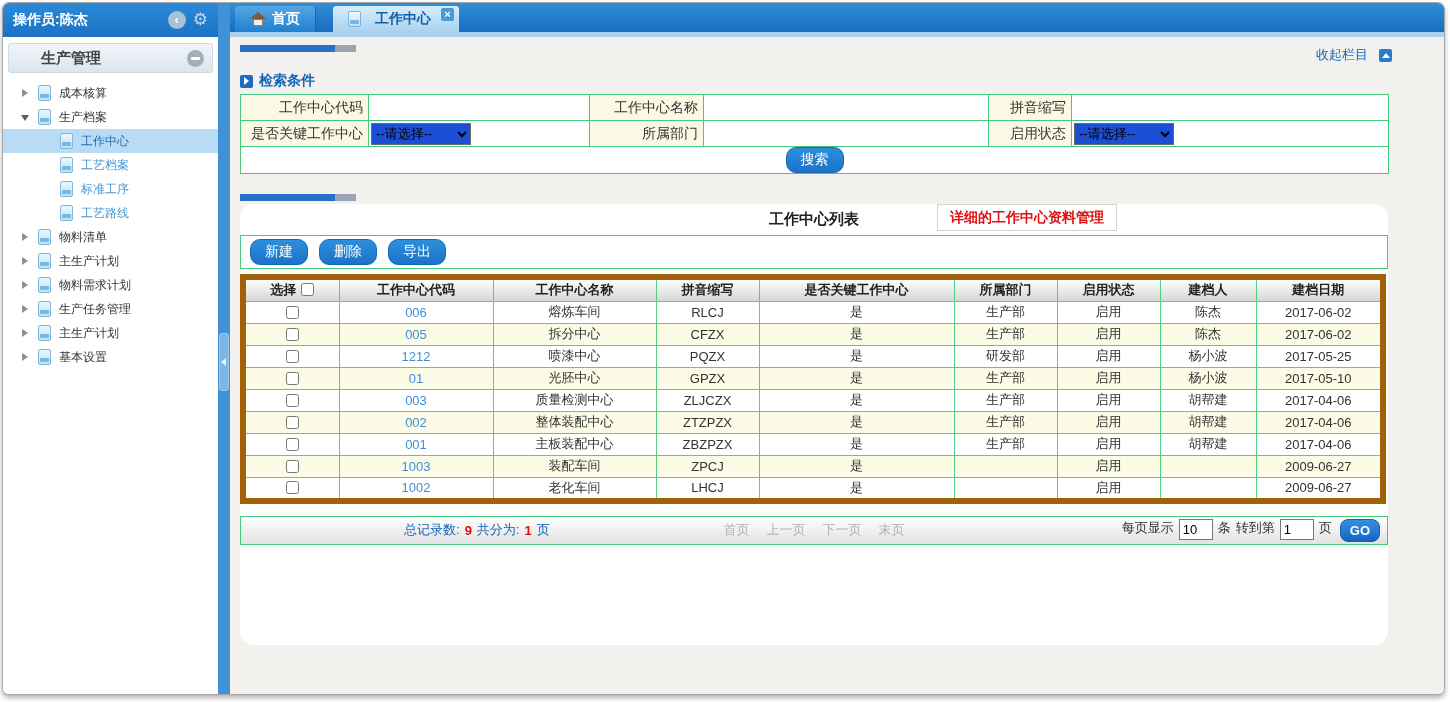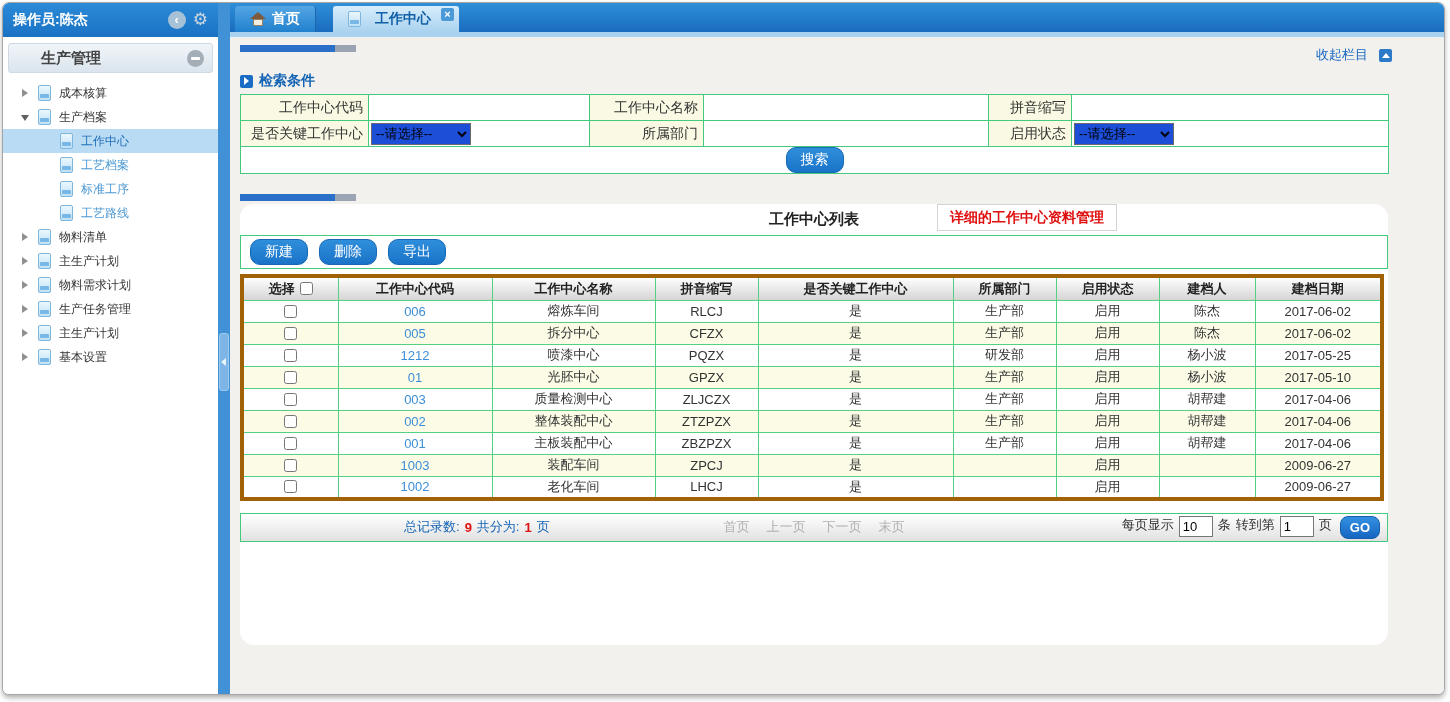--- a/index.html
+++ b/index.html
@@ -86,21 +86,21 @@
   .btnrow{text-align:center;height:30px;}
   .btn{background:linear-gradient(#2f8fdc,#1a73c8);border:1px solid #1668b4;color:#fff;border-radius:10px;
     font-size:14px;padding:3px 14px;cursor:pointer;font-family:inherit;}
 
   .panel{margin:3px 0 0 10px;width:1148px;height:441px;background:#fff;border-radius:14px;}
   .panel-title-row{position:relative;height:31px;line-height:30px;text-align:center;
     font-weight:bold;font-size:15px;color:#222;}
   .annotation{position:absolute;left:697px;top:0;height:27px;line-height:25px;background:#fff;
     border:1px solid #d4d4d4;padding:0 12px;color:#e01010;font-weight:bold;font-size:14px;text-align:center;}
   .toolbar{border:1px solid #44ca7c;padding:3px 9px;display:flex;gap:11px;margin-bottom:5px;}
-  .grid{border-collapse:collapse;border:4px solid #a16207;width:1140px;table-layout:fixed;}
+  .grid{border-collapse:collapse;border:6px solid #a16207;width:1140px;table-layout:fixed;}
   .grid th{background:linear-gradient(#fdfdfd,#d5d5d5);border:1px solid #54d084;height:24px;
     font-size:13px;color:#222;font-weight:bold;}
   .grid td{border:1px solid #54d084;height:22px;text-align:center;font-size:13px;color:#333;
     overflow:hidden;white-space:nowrap;}
   .grid tr.alt td{background:#fbfbe6;}
   .grid td.code{color:#3d8ed8;cursor:pointer;}
   .grid input[type=checkbox],.hdr-cb{width:13px;height:13px;margin:0;vertical-align:-2px;}
   .grid th .hdr-cb{margin-left:5px;}
 
   .pager{margin-top:12px;height:29px;border:1px solid #44ca7c;background:linear-gradient(#ffffff,#e1e1e1);

